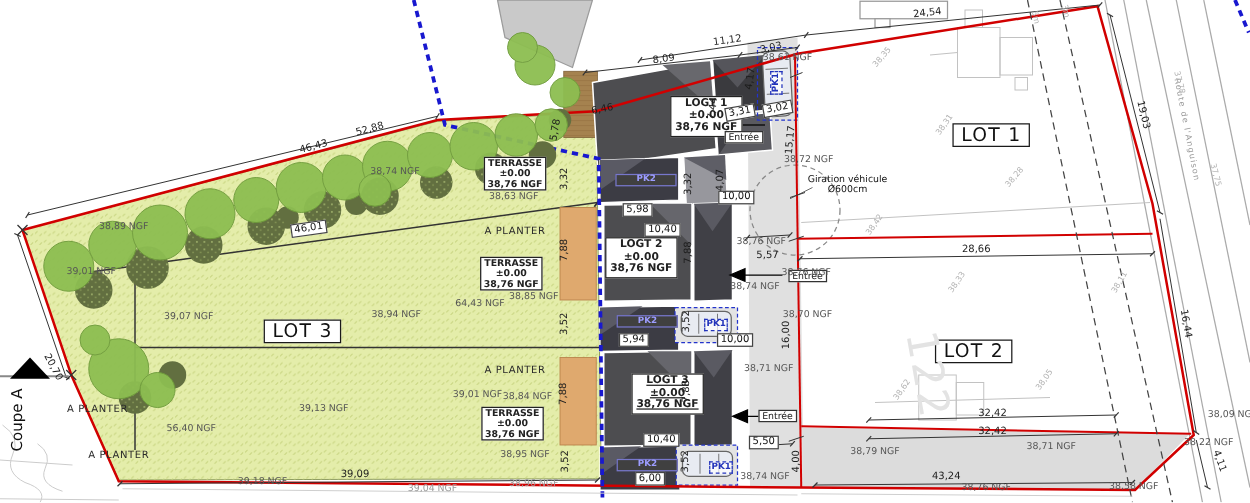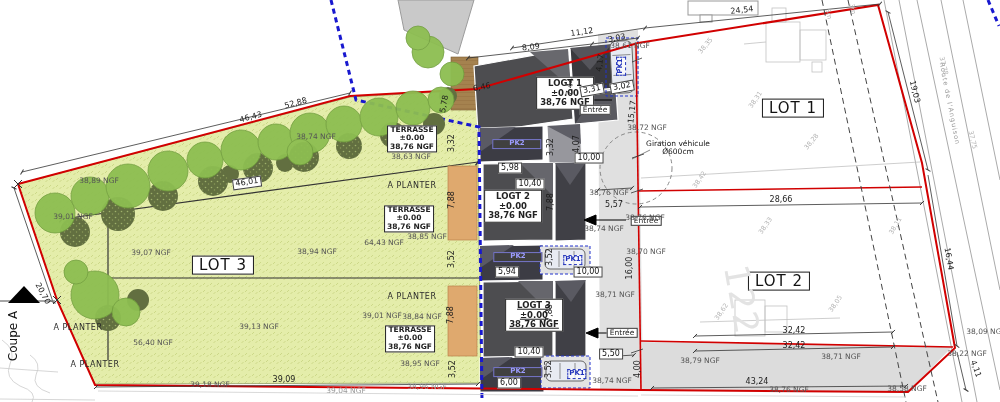--- a/index.html
+++ b/index.html
@@ -265,21 +265,21 @@
   </g>
   <g stroke="#cfcfcf" stroke-width="0.8">
     <line x1="98" y1="391" x2="638" y2="396"></line>
         <line x1="641" y1="395" x2="906" y2="397"></line>
   </g>
 </svg>
 
 <div id="labels">
       <div class="lbl lot" style="left: 793px; top: 108px; transform: translate(-50%, -50%) rotate(0deg);">LOT 1</div>
       <div class="lbl lot" style="left: 779px; top: 281px; transform: translate(-50%, -50%) rotate(0deg);">LOT 2</div>
-      <div class="lbl lot" style="left: 223px; top: 265px; transform: translate(-50%, -50%) rotate(0deg);">LOT 3</div>
+      <div class="lbl lot" style="left: 242px; top: 265px; transform: translate(-50%, -50%) rotate(0deg);">LOT 3</div>
       <div class="lbl bld" style="left: 525px; top: 93px; transform: translate(-50%, -50%) rotate(0deg); margin-left: 40px;">LOGT 1
 ±0.00
 38,76 NGF</div>
       <div class="lbl bld" style="left: 513px; top: 206px; transform: translate(-50%, -50%) rotate(0deg);">LOGT 2
 ±0.00
 38,76 NGF</div>
       <div class="lbl bld" style="left: 534px; top: 315px; transform: translate(-50%, -50%) rotate(0deg); text-decoration: underline;">LOGT 3
 ±0.00
 38,76 NGF</div>
       <div class="lbl terr" style="left: 412px; top: 139px; transform: translate(-50%, -50%) rotate(0deg);">TERRASSE
@@ -307,21 +307,21 @@
       <div class="lbl pk1" style="left: 573px; top: 260px; transform: translate(-50%, -50%) rotate(0deg);">PK1</div>
       <div class="lbl pk1" style="left: 577px; top: 374px; transform: translate(-50%, -50%) rotate(0deg);">PK1</div>
       <div class="lbl dimbox" style="left: 247px; top: 183px; transform: translate(-50%, -50%) rotate(-8deg);">46,01</div>
       <div class="lbl dimbox" style="left: 510px; top: 168px; transform: translate(-50%, -50%) rotate(0deg);">5,98</div>
       <div class="lbl dimbox" style="left: 589px; top: 158px; transform: translate(-50%, -50%) rotate(0deg);">10,00</div>
       <div class="lbl dimbox" style="left: 530px; top: 184px; transform: translate(-50%, -50%) rotate(0deg);">10,40</div>
       <div class="lbl dimbox" style="left: 507px; top: 272px; transform: translate(-50%, -50%) rotate(0deg);">5,94</div>
       <div class="lbl dimbox" style="left: 588px; top: 272px; transform: translate(-50%, -50%) rotate(0deg);">10,00</div>
       <div class="lbl dimbox" style="left: 529px; top: 352px; transform: translate(-50%, -50%) rotate(0deg);">10,40</div>
       <div class="lbl dimbox" style="left: 611px; top: 354px; transform: translate(-50%, -50%) rotate(0deg);">5,50</div>
-      <div class="lbl dimbox" style="left: 509px; top: 383px; transform: translate(-50%, -50%) rotate(0deg);">6,00</div>
+      <div class="lbl dimbox" style="left: 520px; top: 383px; transform: translate(-50%, -50%) rotate(0deg);">6,00</div>
       <div class="lbl dimbox" style="left: 592px; top: 90px; transform: translate(-50%, -50%) rotate(-10deg);">3,31</div>
       <div class="lbl dimbox" style="left: 622px; top: 87px; transform: translate(-50%, -50%) rotate(-10deg);">3,02</div>
       <div class="lbl dim" style="left: 742px; top: 11px; transform: translate(-50%, -50%) rotate(-6deg);">24,54</div>
       <div class="lbl dim" style="left: 582px; top: 33px; transform: translate(-50%, -50%) rotate(-8deg);">11,12</div>
       <div class="lbl dim" style="left: 531px; top: 48px; transform: translate(-50%, -50%) rotate(-7deg);">8,09</div>
       <div class="lbl dim" style="left: 617px; top: 39px; transform: translate(-50%, -50%) rotate(-12deg);">3,03</div>
       <div class="lbl dim" style="left: 482px; top: 88px; transform: translate(-50%, -50%) rotate(-11deg);">6,46</div>
       <div class="lbl dim" style="left: 296px; top: 104px; transform: translate(-50%, -50%) rotate(-15deg);">52,88</div>
       <div class="lbl dim" style="left: 251px; top: 118px; transform: translate(-50%, -50%) rotate(-15deg);">46,43</div>
       <div class="lbl dim" style="left: 781px; top: 200px; transform: translate(-50%, -50%) rotate(0deg);">28,66</div>

